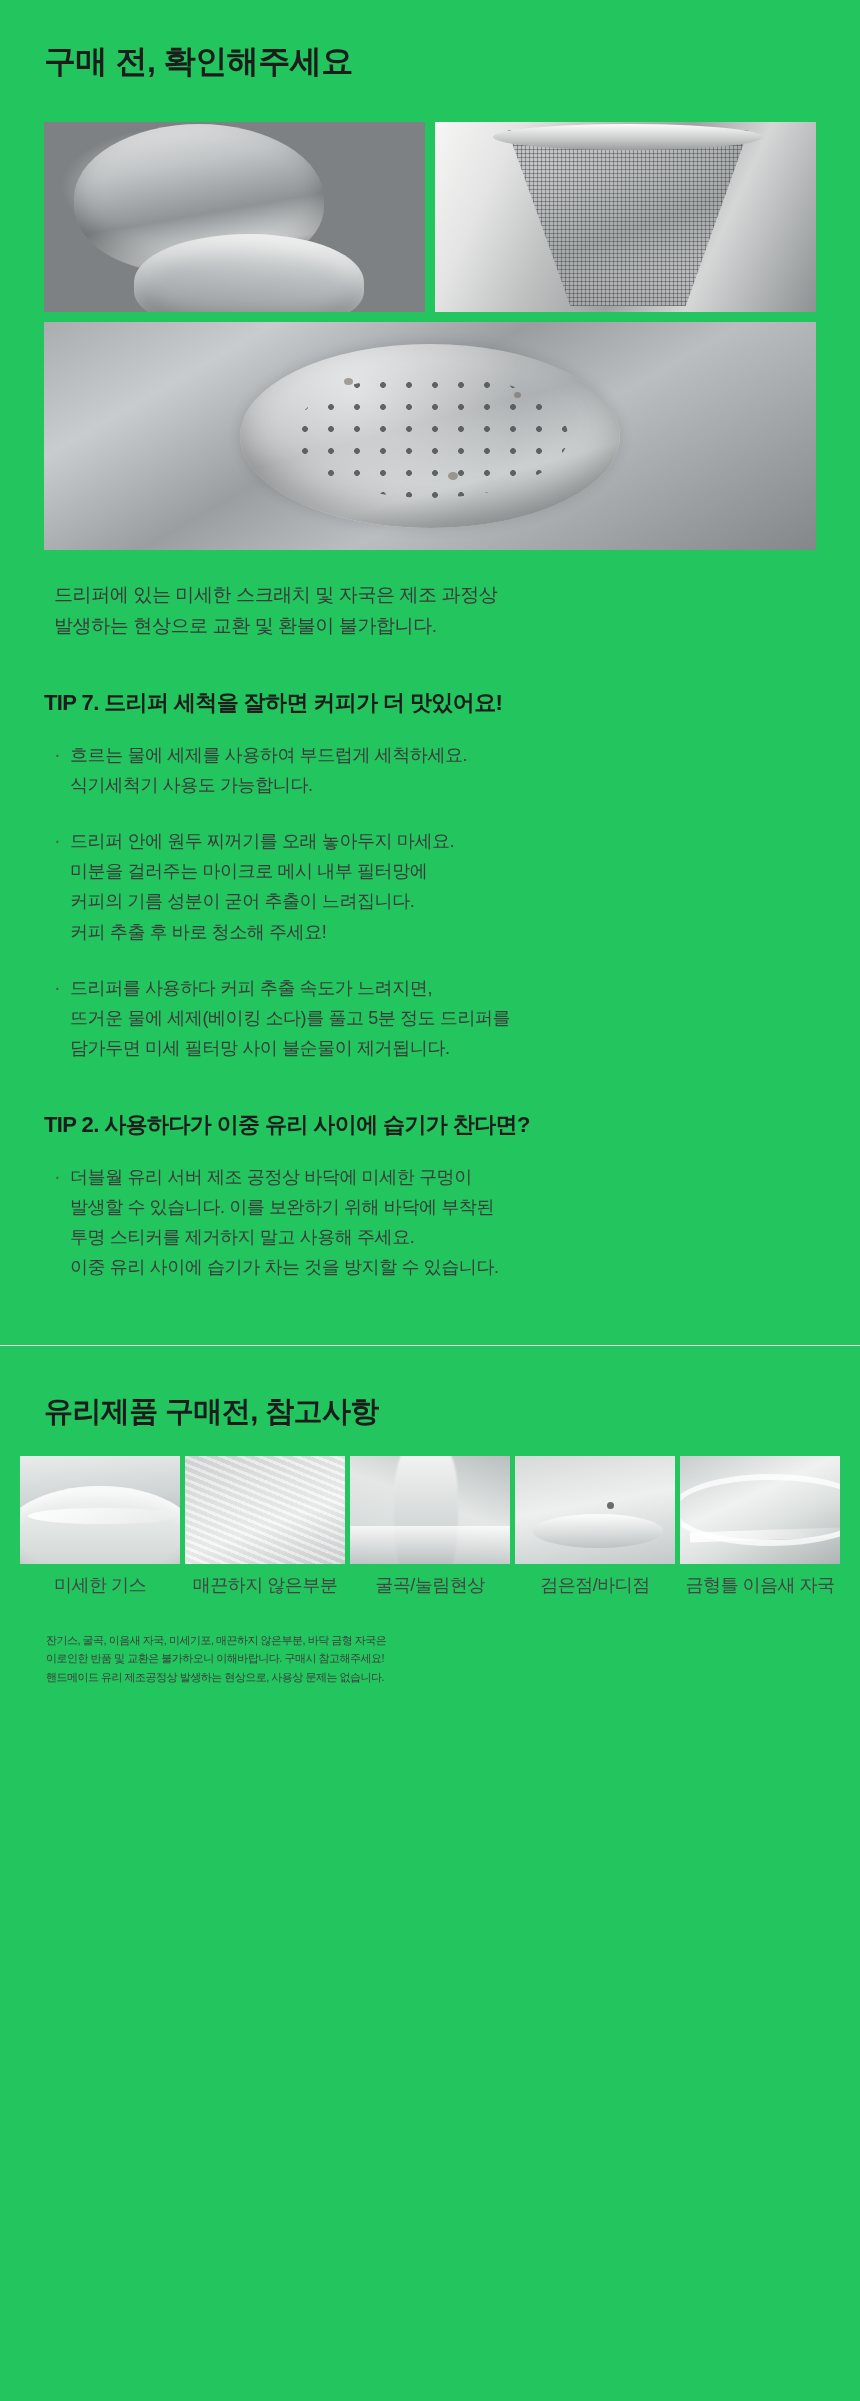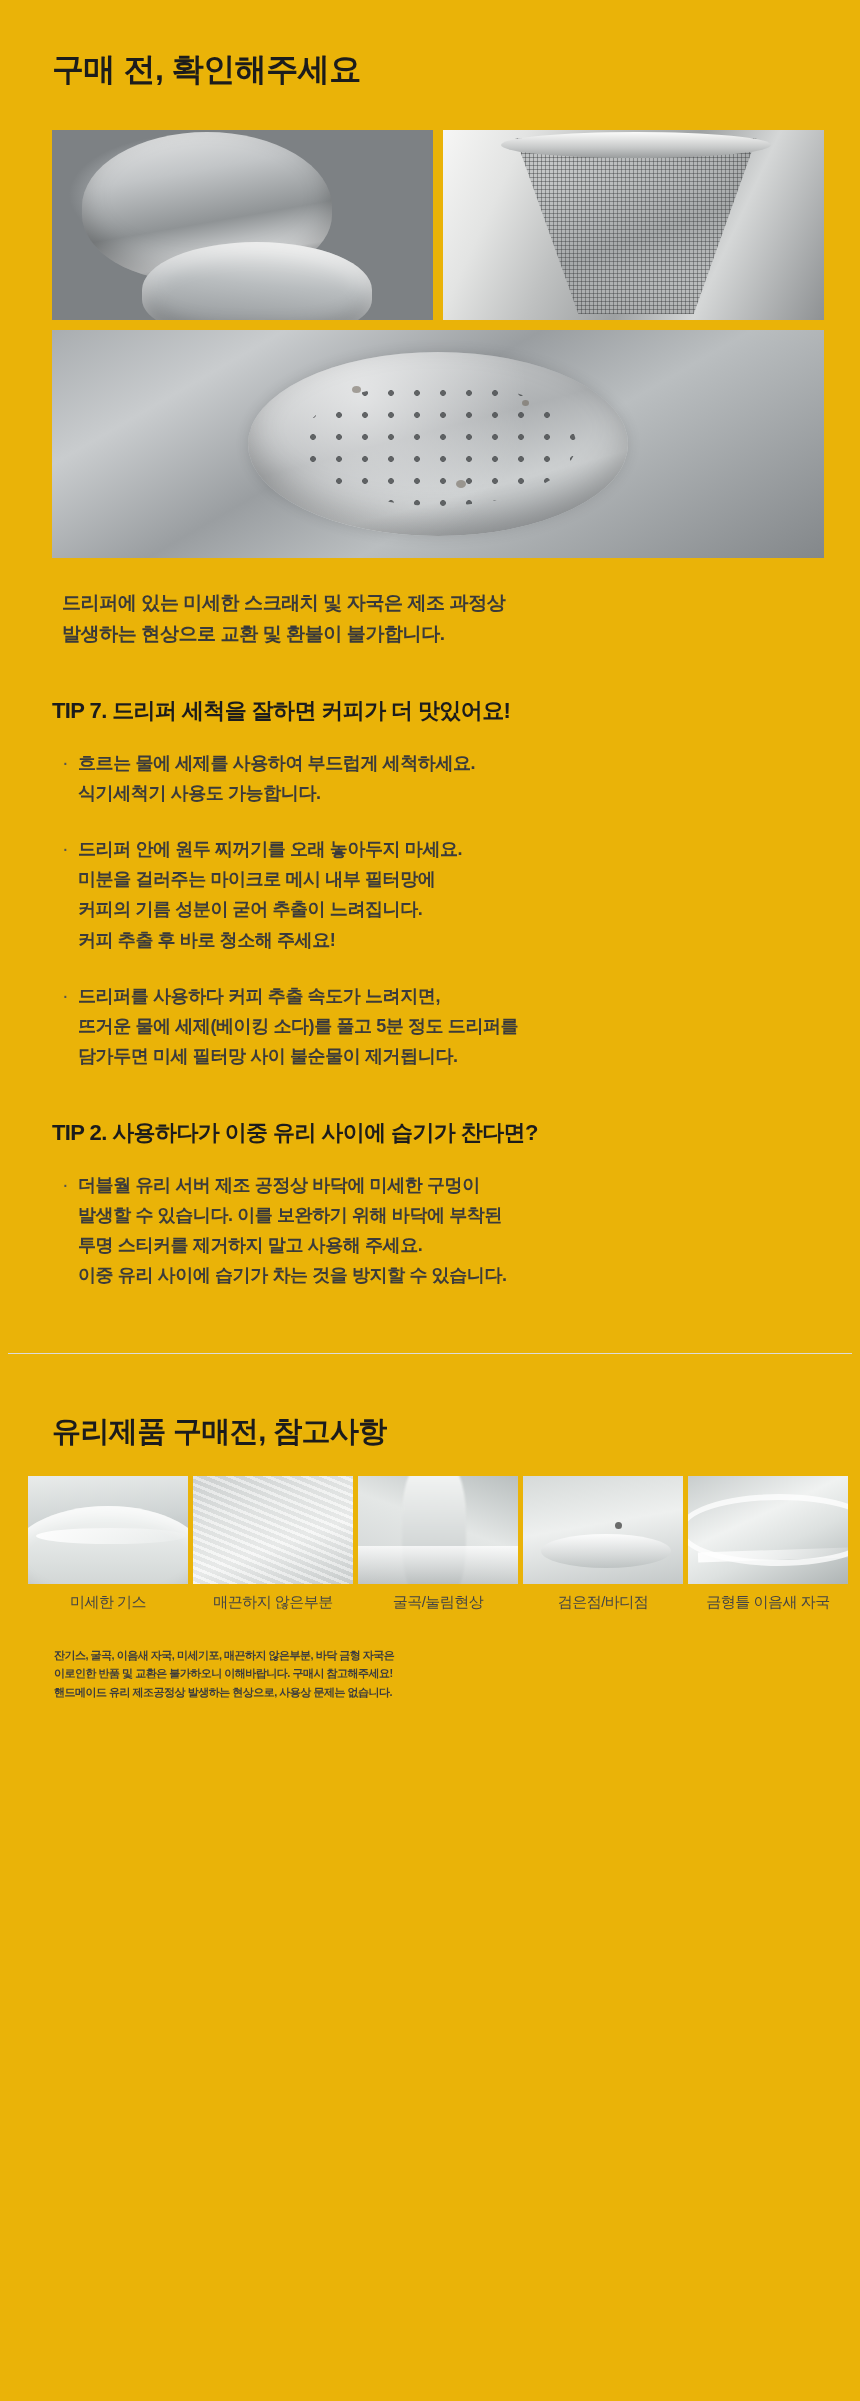--- a/index.html
+++ b/index.html
@@ -12,22 +12,22 @@
     width: 860px;
     min-height: 2401px;
     font-family: "Liberation Sans", sans-serif;
     color: #2b2b2b;
     -webkit-font-smoothing: antialiased;
   }
   .page {
     width: 860px;
     min-height: 2401px;
     position: relative;
-    background: #eab308;
-    padding: 8px;
+    background: #22c55e;
+    padding: 0;
   }
 
   
   .sec1 {
     padding: 40px 44px 0 44px;
   }
   h1.section-title {
     font-size: 32px;
     font-weight: bold;
     letter-spacing: -0.5px;
@@ -175,56 +175,56 @@
   }
   ul.tip-list > li:last-child { margin-bottom: 0; }
   ul.tip-list > li::before {
     content: "·";
     position: absolute;
     left: 2px;
     top: -2px;
     font-size: 20px;
     color: #555;
   }
-  .tline { display: block; font-weight: bold; }
+  .tline { display: block; }
 
   .divider {
     width: 100%;
     height: 1px;
     background: #dcdcdc;
     margin: 62px 0 0 0;
   }
 
   
   .sec2 {
     padding: 46px 20px 60px 20px;
   }
   h1.section-title2 {
     font-size: 29px;
     font-weight: bold;
     letter-spacing: -0.6px;
-    margin: 12px 0 24px 24px;
+    margin: 0 0 24px 24px;
     color: #1c1c1c;
   }
   .thumb-row {
     display: flex;
     gap: 5px;
     width: 820px;
     margin: 0 auto;
   }
   .thumb-cell { width: 160px; }
   .thumb {
     width: 160px;
     height: 108px;
     position: relative;
     overflow: hidden;
     background: #d3d6d7;
   }
   .thumb-cap {
-    font-size: 15px;
+    font-size: 18px;
     color: #444;
     margin-top: 9px;
     text-align: center;
     letter-spacing: -0.5px;
     white-space: nowrap;
   }
 
   .t1 { background: linear-gradient(175deg,#e9eceb 0%, #cfd4d4 40%, #b6bcbc 70%, #dfe3e2 100%); }
   .t1::before{content:"";position:absolute;left:-20px;top:30px;width:200px;height:110px;border-radius:50%;background:linear-gradient(180deg,#f4f6f5,#c4cac9);box-shadow:inset 0 6px 14px rgba(255,255,255,.8), inset 0 -8px 18px rgba(0,0,0,.12);}
   .t1::after{content:"";position:absolute;left:8px;top:52px;width:150px;height:16px;border-radius:50%;background:linear-gradient(90deg,rgba(255,255,255,.9),rgba(255,255,255,.1));}

